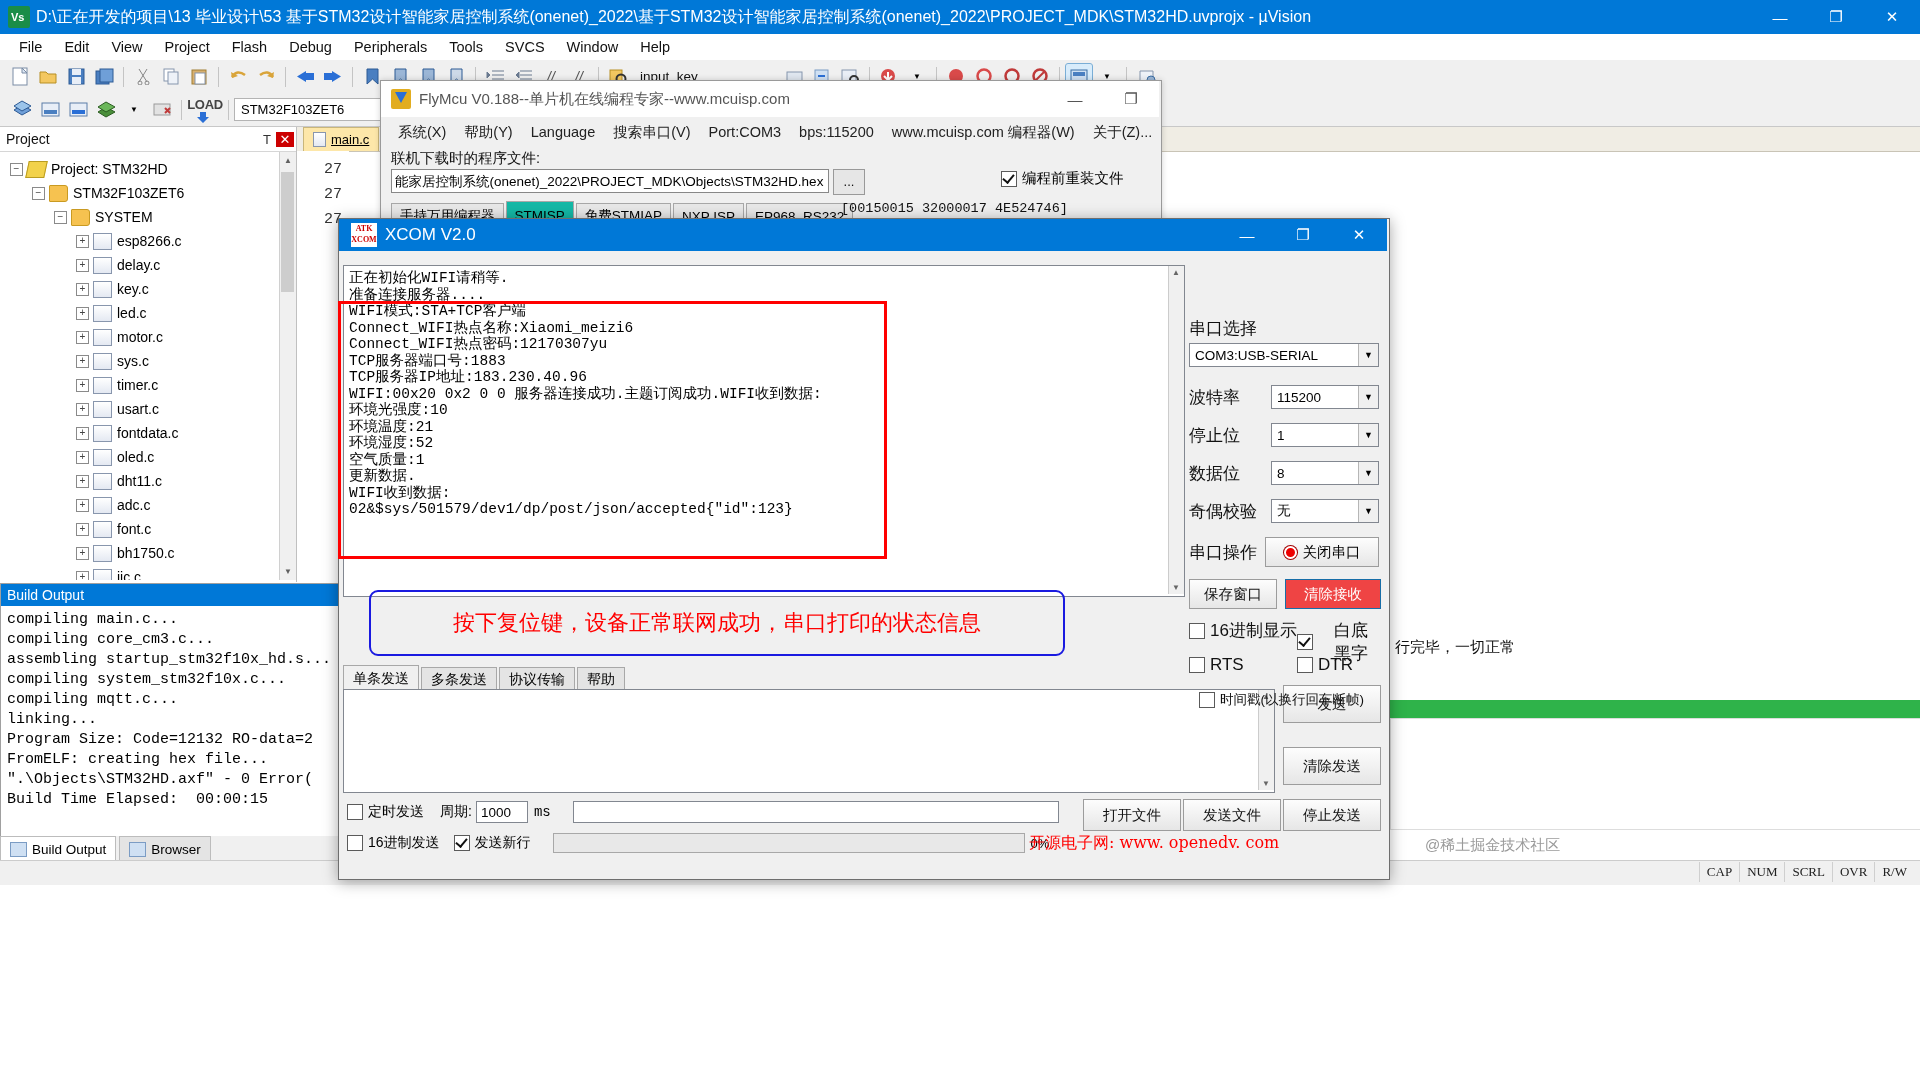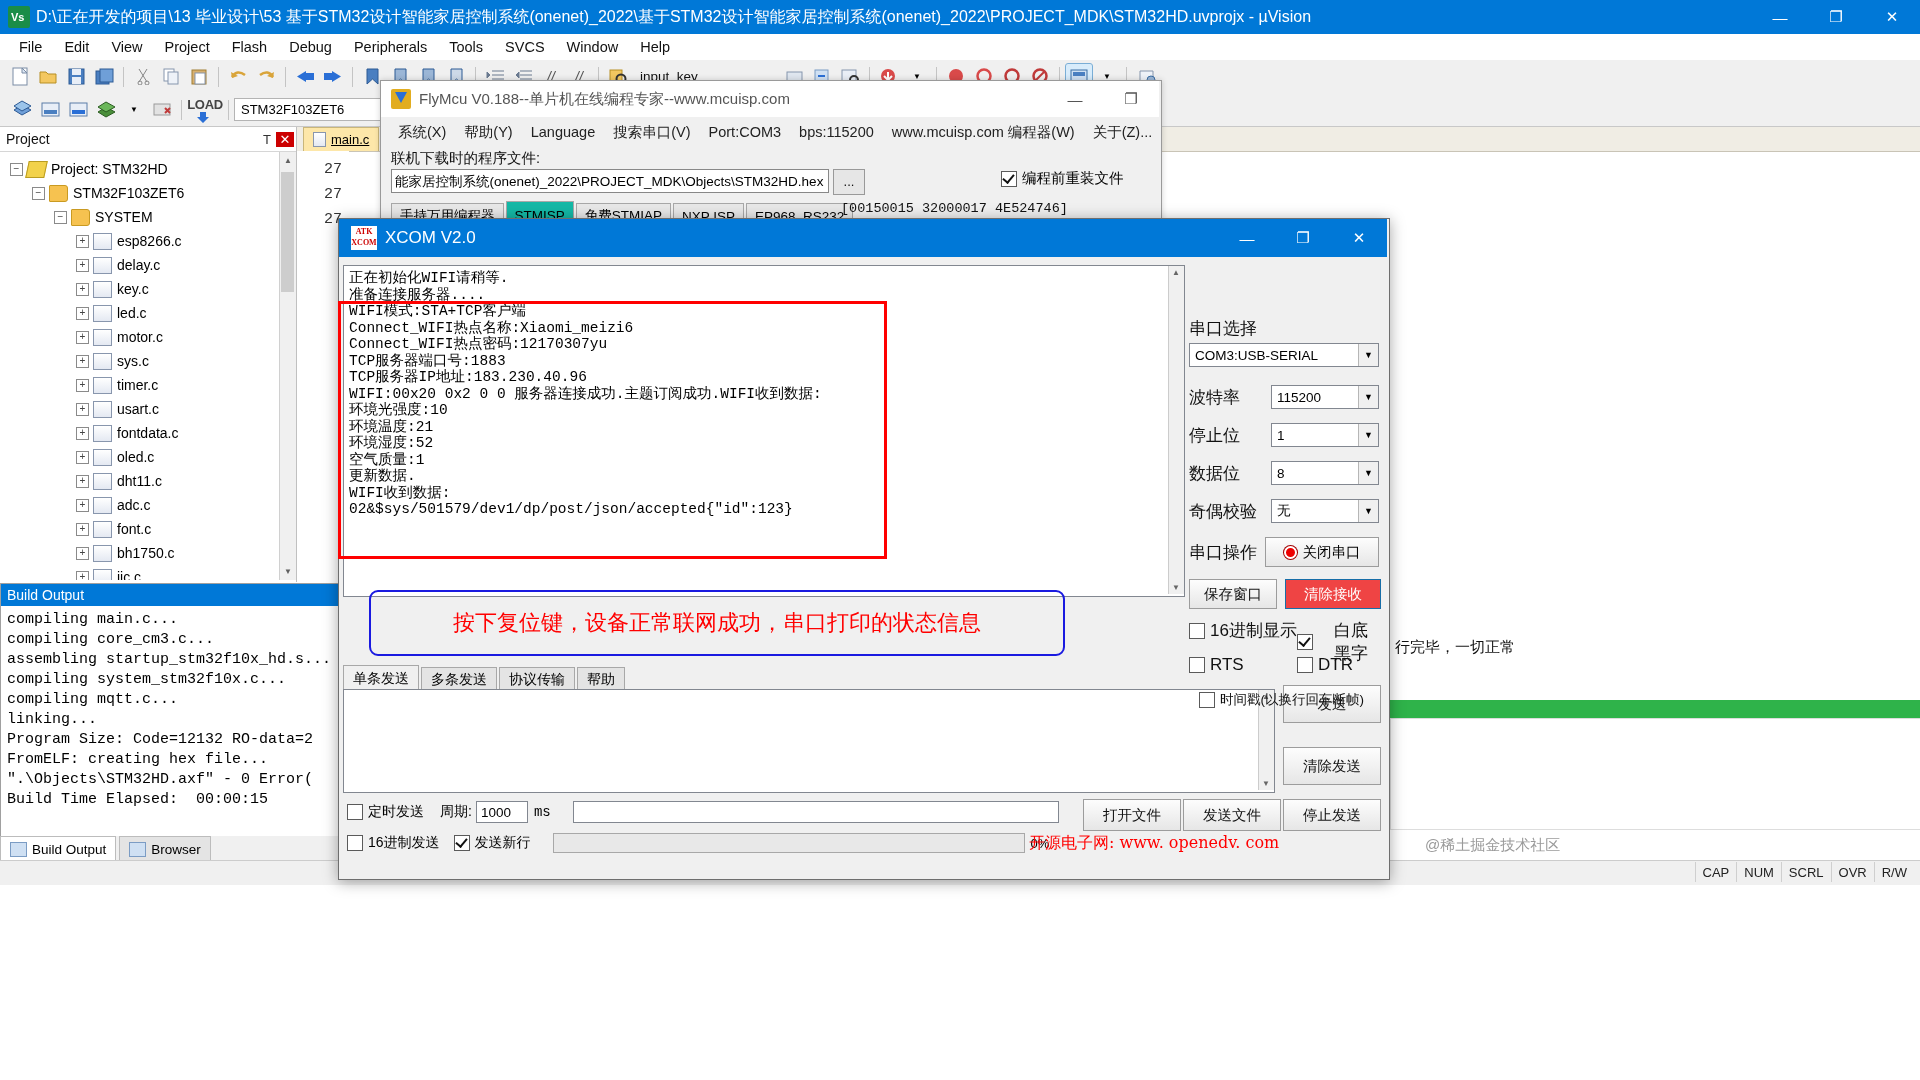--- a/index.html
+++ b/index.html
@@ -126,21 +126,21 @@
   #fly-tabs{left:10px;top:120px;display:flex;align-items:flex-end;}
   .ftab{height:24px;border:1px solid #a8a8a8;background:#e8e8e8;display:flex;align-items:center;
       padding:0 8px;font-size:13.5px;margin-right:2px;}
   .ftab.active{background:#14b8a6;border-bottom-color:#fff;height:26px;text-align:center;}
   #fly-log{left:460px;top:118px;width:310px;height:60px;font-family:"Liberation Mono",monospace;
       font-size:13.5px;color:#111;line-height:20px;}
 
   
   #xcom{left:338px;top:218px;width:1050px;height:660px;background:#f0f0f0;
       border:1px solid #6e6e6e;box-shadow:0 2px 14px rgba(0,0,0,.35);}
-  #xcom-title{left:0;top:0;width:1048px;height:38px;background:#0078d7;display:flex;
+  #xcom-title{left:0;top:0;width:1048px;height:32px;background:#0078d7;display:flex;
       align-items:center;color:#fff;}
   #xcom-ico{width:26px;height:24px;margin:0 8px 0 12px;background:#fff;flex:none;
       color:#c00;font-size:8px;font-weight:bold;text-align:center;line-height:11px;
       font-family:"Liberation Serif",serif;}
   #xcom-title-text{font-size:17px;}
   #xcom-body{left:0;top:42px;width:1048px;height:617px;background:#f0f0f0;}
 
   #xcom-recv{left:4px;top:4px;width:840px;height:330px;background:#fff;border:1px solid #828790;
       overflow:hidden;}
   #xcom-recv-text{position:absolute;left:5px;top:4px;width:820px;
@@ -186,21 +186,21 @@
 
   #btn-close-serial{border:1px solid #9c9c9c;background:linear-gradient(#fdfdfd,#e6e6e6);
       height:28px;display:flex;align-items:center;justify-content:center;font-size:14.5px;}
   .reddot{width:13px;height:13px;border-radius:50%;background:#e00;margin-right:6px;
       box-shadow:inset 0 0 0 2px #fff,0 0 0 1px #900;flex:none;}
   #btn-clear-recv{background:#ef4444;color:#fff;border:1px solid #176ea8;height:28px;
       display:flex;align-items:center;justify-content:center;font-size:14.5px;text-align:center;}
 
   
   #uv-statusbar-right{right:6px;top:862px;display:flex;font-size:13px;color:#222;}
-  .srcell{padding:0 7px;border-left:1px solid #cfcfcf;height:20px;display:flex;align-items:center;}
+  .srcell{padding:0 7px;border-left:1px solid #cfcfcf;height:20px;display:flex;align-items:center;font-family:Liberation Serif, serif;}
 </style>
 </head>
 <body>
 
 <div id="uv-window" class="abs noselect">
 
   <div id="uv-titlebar" class="abs">
     <div id="uv-title-icon"></div>
     <div id="uv-title-text">D:\正在开发的项目\13 毕业设计\53 基于STM32设计智能家居控制系统(onenet)_2022\基于STM32设计智能家居控制系统(onenet)_2022\PROJECT_MDK\STM32HD.uvprojx - µVision</div>
     <div class="win-btns">

